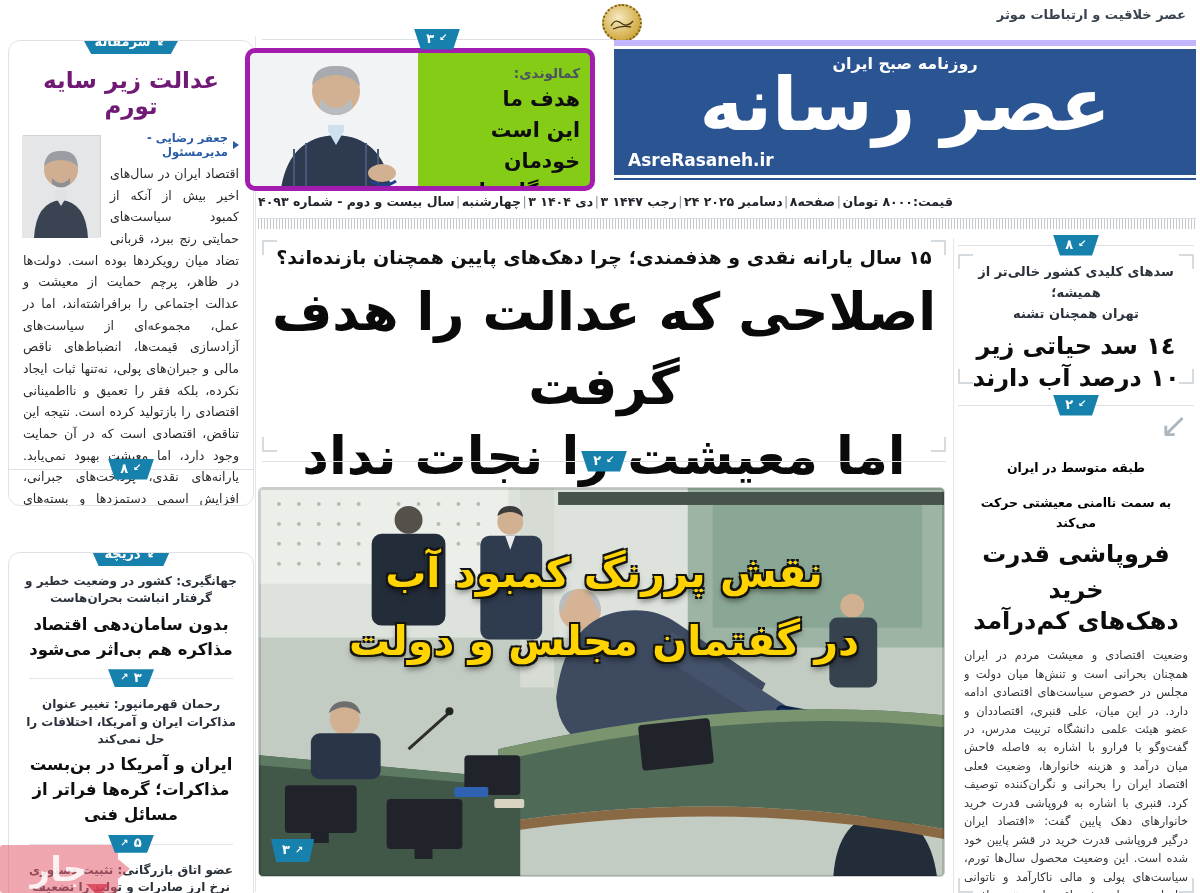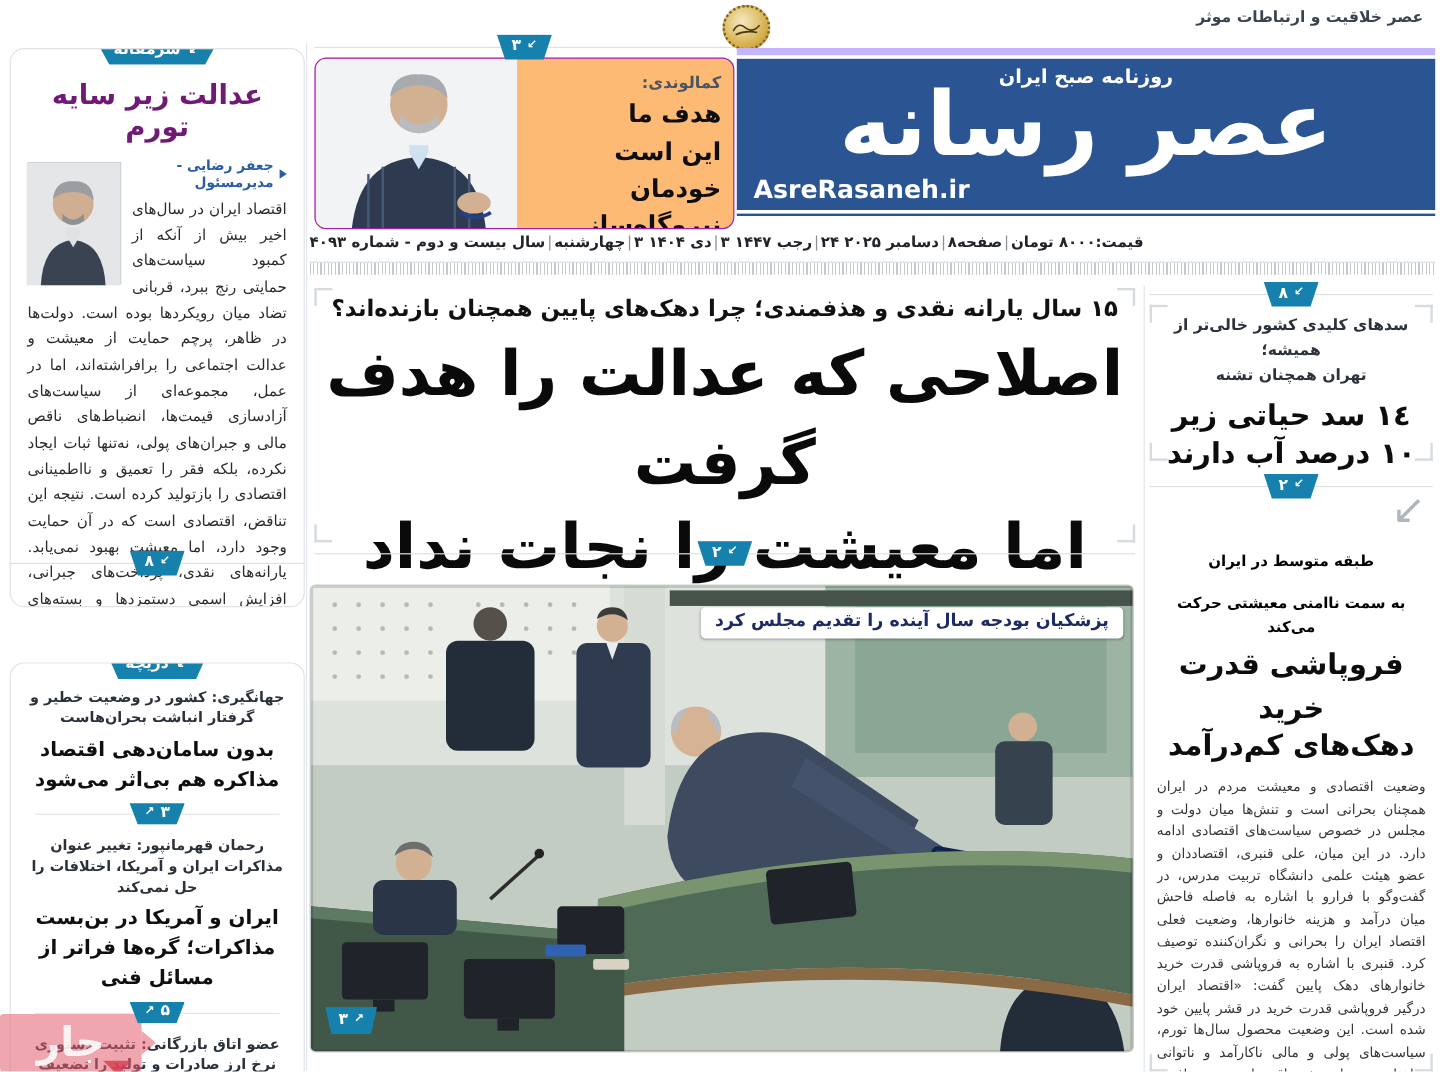--- a/index.html
+++ b/index.html
@@ -39,21 +39,21 @@
   .tagline { top:7px; right:14px; font-size:13px; font-weight:700; color:#3a4350; }
   .seal { top:4px; left:602px; width:40px; height:38px; border-radius:50%;
     background:radial-gradient(circle at 40% 35%, #f6e9c3, #d3ac45 70%, #a9842c);
     border:2px dotted #7d621d; display:flex; align-items:center; justify-content:center; }
   .seal svg { width:26px; height:18px; }
   .mast { top:40px; left:614px; width:582px; height:140px;
     border-top:6px solid #c4b5fd; border-bottom:2px solid #2a5492; padding:3px 0; }
   .mast-inner { position:relative; width:100%; height:100%; background:#2a5492; color:#fff; }
   .mast-type { text-align:center; font-size:16px; font-weight:700; padding-top:5px; letter-spacing:1px; }
   .mast-title { text-align:center; font-size:74px; font-weight:900; line-height:.95; margin-top:-4px; }
-  .mast-url { position:absolute; left:14px; bottom:5px; font-size:21px; font-weight:700; direction:ltr; }
+  .mast-url { position:absolute; left:14px; bottom:5px; font-size:17px; font-weight:700; direction:ltr; }
 
   .flagline { top:194px; left:258px; width:695px; display:flex; justify-content:space-between;
     align-items:center; font-size:12.5px; font-weight:700; color:#20242a; }
   .flagline .fitem { white-space:nowrap; }
   .flagline .fsep { color:#8a9098; font-weight:400; }
   .ornament { top:218px; left:258px; width:938px; height:11px; border-top:1px solid #cfd4d9;
     background:repeating-linear-gradient(90deg,#b6bcc3 0 1px, transparent 1px 3px); opacity:.8; }
 
   
   .vline { width:0; border-left:1px solid #e3e6ea; }
@@ -70,22 +70,22 @@
 
   
   .drbox { top:552px; left:8px; width:246px; height:360px; border:1px solid #dfe3e7; border-radius:12px;
     background:#fff; padding:20px 12px 6px; }
   .dr-kicker { font-size:12px; font-weight:700; color:#2b313a; text-align:center; line-height:1.45; }
   .dr-head { font-size:16.5px; font-weight:700; color:#0f0f12; text-align:center; line-height:1.5; margin-top:5px; }
   .dr-badgewrap { position:relative; margin:7px 0 9px; height:18px; display:flex; justify-content:center; }
   .dr-badgewrap::before { content:""; position:absolute; left:8px; right:8px; top:9px; border-top:1px solid #e2e6ea; }
 
   
-  .kambox { top:48px; left:262px; width:350px; height:143px; border:1px solid #a21caf; border-radius:10px;
-    background:#fdba74; overflow:hidden; }
+  .kambox { top:48px; left:245px; width:350px; height:143px; border:5px solid #a21caf; border-radius:10px;
+    background:#84cc16; overflow:hidden; }
   .kam-photo { position:absolute; left:0; top:0; width:168px; height:100%; }
   .kam-text { position:absolute; right:10px; top:12px; width:172px; text-align:right; }
   .kam-kicker { font-size:13.5px; color:#4c5560; font-weight:600; margin-bottom:3px; }
   .kam-head { font-size:20.5px; font-weight:900; color:#0e0e10; line-height:1.5; }
 
   
   .lead { top:240px; left:262px; width:684px; height:212px; }
   .lead-kicker { font-size:19px; font-weight:800; color:#111; text-align:center; margin-top:6px; }
   .lead-head { font-size:52px; font-weight:900; color:#0a0a0a; text-align:center; line-height:1.42; margin-top:8px; letter-spacing:-1px; }
 
@@ -368,21 +368,24 @@
     <rect x="196" y="300" width="34" height="10" rx="2" fill="#2f62b0"></rect>
     <rect x="236" y="312" width="30" height="9" rx="2" fill="#d8d2c2"></rect>
 
     <circle cx="86" cy="232" r="15" fill="#d2b092"></circle>
     <path d="M70 226 Q73 214 86 214 Q99 214 102 227 Q94 220 86 220 Q78 220 70 226 Z" fill="#6e6e6e"></path>
     <rect x="52" y="246" width="70" height="46" rx="9" fill="#2a3547"></rect>
     <line x1="150" y1="262" x2="190" y2="226" stroke="#2d2d2d" stroke-width="3"></line>
       <circle cx="191" cy="224" r="4" fill="#222"></circle>
     <rect x="0" y="0" width="687" height="390" fill="none" stroke="rgba(0,0,0,0.14)" stroke-width="4"></rect>
   </svg>
-  <div class="photo-cap rtl">پزشکیان بودجه سال آینده را تقدیم مجلس کرد</div>
+  <div class="photo-head rtl">
+    <div>نقش پررنگ کمبود آب</div>
+    <div>در گفتمان مجلس و دولت</div>
+  </div>
   <div class="photo-badge">
     <span>۳</span>
       <span class="icn" style="font-size:10px;">↗</span>
   </div>
 </div>
 
 <div class="badge-row" style="top:236px; left:958px; width:236px;">
   <span class="pbadge">
       <span>۸</span>
       <span class="icn">↙</span>

